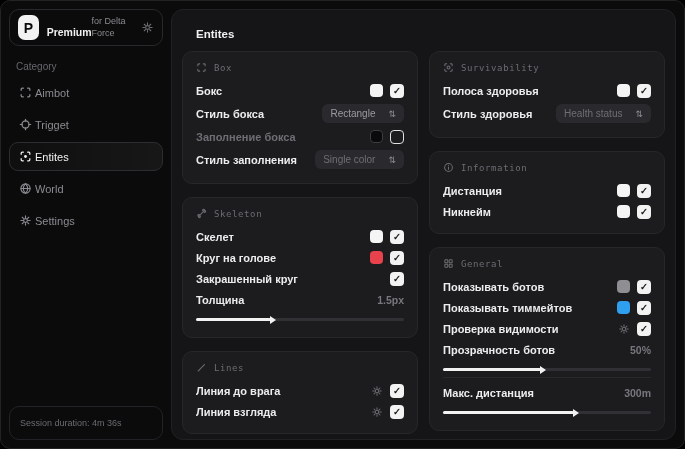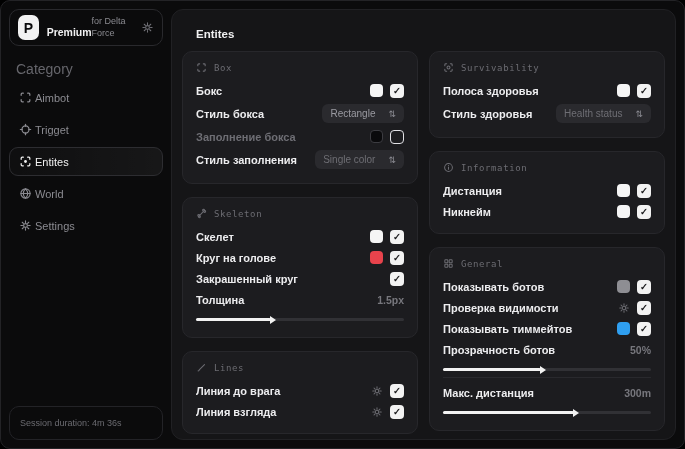--- a/index.html
+++ b/index.html
@@ -7,21 +7,21 @@
   .window { position:relative; width:685px; height:449px; background:#0b0b0c; border:1px solid #232326; border-radius:10px; display:flex; overflow:hidden; }
 
   
   .sidebar { width:176px; padding:8px; display:flex; flex-direction:column; }
   .brand-card { border:1px solid #29292d; border-radius:10px; padding:5px 8px; display:flex; align-items:center; gap:8px; min-height:36px; }
   .logo { width:25px; height:25px; border-radius:7px; background:#f2f2f2; color:#0b0b0c; display:flex; align-items:center; justify-content:center; font-weight:bold; font-size:14px; }
   .brand-text { display:flex; flex-direction:row; line-height:1.25;align-items:flex-end; }
   .brand-name { font-size:10.5px; font-weight:bold; color:#f1f1f2; }
   .brand-sub { font-size:9px; color:#8a8a90; }
   .brand-gear { margin-left:auto; color:#6f6f75; display:flex; }
-  .category { color:#66666c; font-size:14px; margin:15px 0 6px 7px; }
+  .category { color:#66666c; font-size:10px; margin:15px 0 6px 7px; }
   .nav-item { display:flex; align-items:center; gap:3px; padding:7px 9px; color:#8b8b91; font-size:11px; border-radius:9px; border:1px solid transparent; margin-bottom:3px; cursor:pointer; }
   .nav-item.active { color:#f2f2f2; border-color:#2d2d31; background:linear-gradient(90deg, rgba(255,255,255,0.015), rgba(255,255,255,0.05)); }
   .nav-item .ic { display:flex; }
   .session-card { margin-top:auto; border:1px solid #232327; border-radius:10px; padding:11px 10px; color:#6b6b71; font-size:9px; }
 
   
   .main { flex:1; margin:8px 8px 8px 0; background:#151517; border:1px solid #212124; border-radius:12px; padding:9px 10px; display:flex; flex-direction:column; }
   .main-title { color:#f0f0f1; font-weight:bold; font-size:11.5px; margin:9px 0 11px 14px; }
   .cols { display:flex; gap:11px; align-items:flex-start; }
   .col { display:flex; flex-direction:column; gap:13px; width:236px; }
@@ -320,39 +320,39 @@
             <span>General</span>
           </div>
           <div class="row">
             <span class="lbl">Показывать ботов</span>
             <span class="ctrls">
               <span class="swatch" style="background-color: rgb(142, 142, 147);"></span>
               <span class="cb"></span>
             </span>
           </div>
           <div class="row">
+            <span class="lbl">Показывать тиммейтов</span>
+            <span class="ctrls">
+              <span class="swatch" style="background-color: rgb(47, 159, 240);"></span>
+              <span class="cb"></span>
+            </span>
+          </div>
+          <div class="row">
             <span class="lbl">Проверка видимости</span>
             <span class="ctrls">
               <span class="gear-mini">
                 <svg width="12" height="12" viewBox="0 0 24 24" fill="none" stroke="currentColor" stroke-width="2.1" stroke-linecap="round">
                     <circle cx="12" cy="12" r="3.5"></circle>
                     <path d="M12 3.5v3M12 17.5v3M3.5 12h3M17.5 12h3M6 6l2.1 2.1M15.9 15.9L18 18M18 6l-2.1 2.1M8.1 15.9L6 18"></path>
                   </svg>
               </span>
               <span class="cb"></span>
             </span>
           </div>
           <div class="row">
-            <span class="lbl">Показывать тиммейтов</span>
-            <span class="ctrls">
-              <span class="swatch" style="background-color: rgb(47, 159, 240);"></span>
-              <span class="cb"></span>
-            </span>
-          </div>
-          <div class="row">
             <span class="lbl">Прозрачность ботов</span>
             <span class="val">50%</span>
           </div>
           <div class="track">
             <span class="fill" style="width: 47%;"></span>
           </div>
           <div class="hr"></div>
           <div class="row">
             <span class="lbl">Макс. дистанция</span>
             <span class="val">300m</span>

